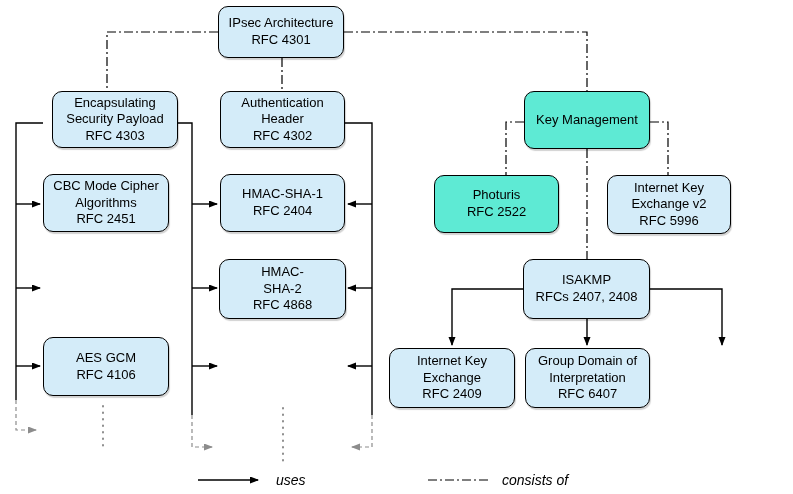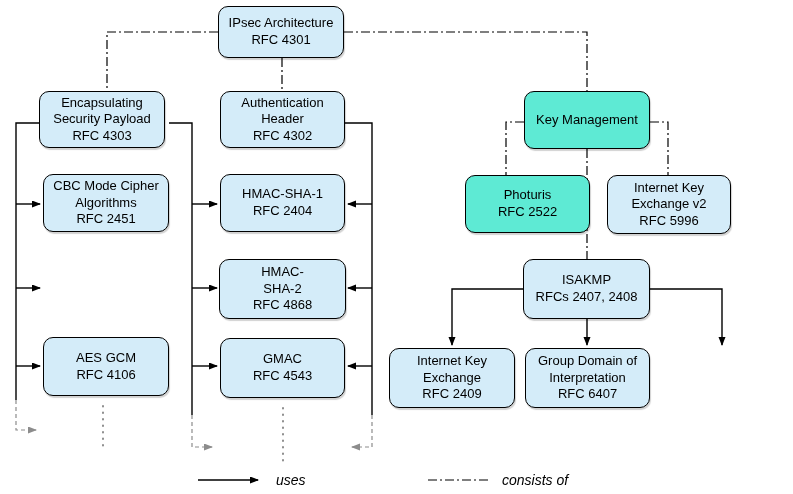--- a/index.html
+++ b/index.html
@@ -84,57 +84,55 @@
       <path d="M198 480 H258" marker-end="url(#arrowBlack)"></path>
     </g>
     <g stroke="#000" stroke-width="1.2" fill="none" stroke-dasharray="9 3 2 3">
       <path d="M428 480 H491"></path>
     </g>
   </svg>
 
   <div class="node blue" style="left:218px;top:6px;width:126px;height:52px">IPsec Architecture
 RFC 4301</div>
 
-  <div class="node blue" style="left:39px;top:91px;width:126px;height:57px">Encapsulating
+  <div class="node blue" style="left:52px;top:91px;width:126px;height:57px">Encapsulating
 Security Payload
 RFC 4303</div>
 
   <div class="node blue" style="left:220px;top:91px;width:125px;height:57px">Authentication
 Header
 RFC 4302</div>
 
   <div class="node white" style="left:524px;top:91px;width:126px;height:58px">Key Management</div>
 
   <div class="node blue" style="left:43px;top:174px;width:126px;height:58px">CBC Mode Cipher
 Algorithms
 RFC 2451</div>
 
   <div class="node blue" style="left:220px;top:174px;width:125px;height:58px">HMAC-SHA-1
 RFC 2404</div>
 
-  <div class="node white" style="left:465px;top:175px;width:125px;height:58px">Photuris
+  <div class="node white" style="left:434px;top:175px;width:125px;height:58px">Photuris
 RFC 2522</div>
 
   <div class="node blue" style="left:607px;top:175px;width:124px;height:59px">Internet Key
 Exchange v2
 RFC 5996</div>
 
 
   <div class="node blue" style="left:219px;top:259px;width:127px;height:60px">HMAC-
 SHA-2
 RFC 4868</div>
 
   <div class="node blue" style="left:523px;top:259px;width:127px;height:60px">ISAKMP
 RFCs 2407, 2408</div>
 
   <div class="node blue" style="left:43px;top:337px;width:126px;height:59px">AES GCM
 RFC 4106</div>
 
-  <div class="node blue" style="left:220px;top:338px;width:125px;height:60px">GMAC
-RFC 4543</div>
 
   <div class="node blue" style="left:389px;top:348px;width:126px;height:60px">Internet Key
 Exchange
 RFC 2409</div>
 
   <div class="node blue" style="left:525px;top:348px;width:125px;height:60px">Group Domain of
 Interpretation
 RFC 6407</div>
 
 

